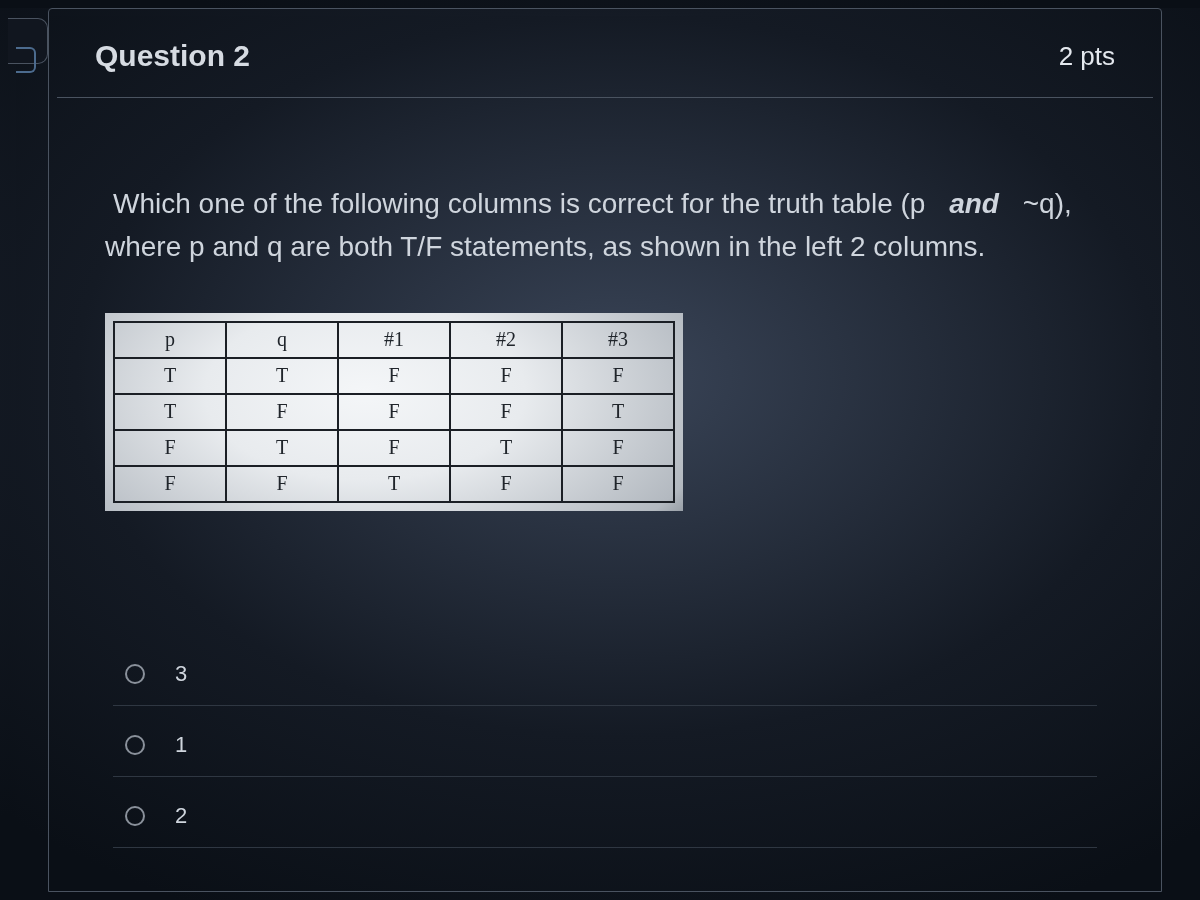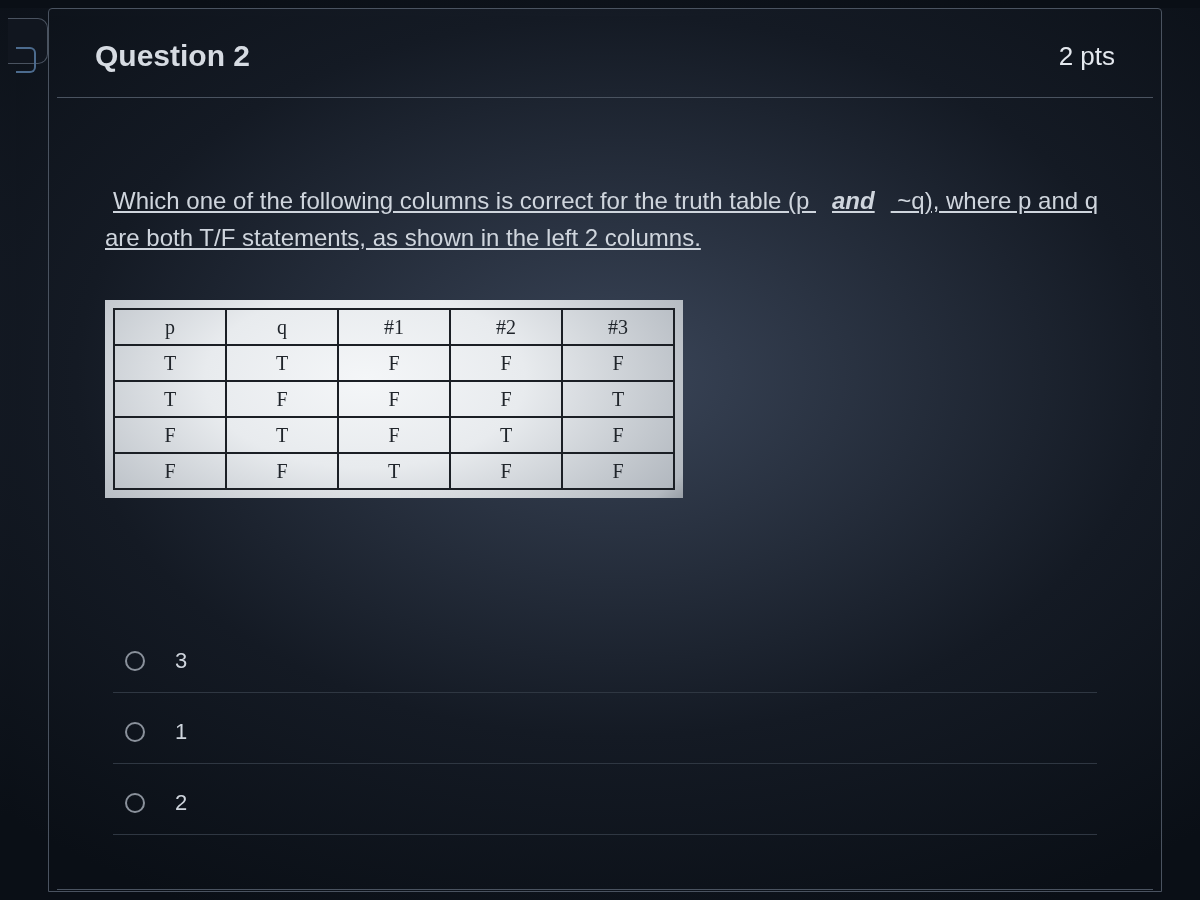--- a/index.html
+++ b/index.html
@@ -27,21 +27,21 @@
   .question-title {
     font-size: 30px; font-weight: 600; color: #d6dbe2;
   }
   .question-pts {
     font-size: 26px; font-weight: 500; color: #e4e8ee;
   }
   .question-body {
     flex: 1; padding: 60px 40px 30px 40px;
   }
   .prompt {
-    font-size: 24px; line-height: 1.55; color: #cfd5dd; max-width: 1000px; text-decoration: underline;
+    font-size: 28px; line-height: 1.55; color: #cfd5dd; max-width: 1000px;
   }
   .prompt .bold-italic { font-weight: 700; font-style: italic; }
   .table-wrap {
     margin-top: 36px;
     display: inline-block;
     background: radial-gradient(ellipse 400px 220px at 45% 40%, #f4f6f8 0%, #e8ebee 40%, #b3b9c0 90%, #888f97 100%);
     padding: 0;
   }
   table.truth {
     border-collapse: collapse;

